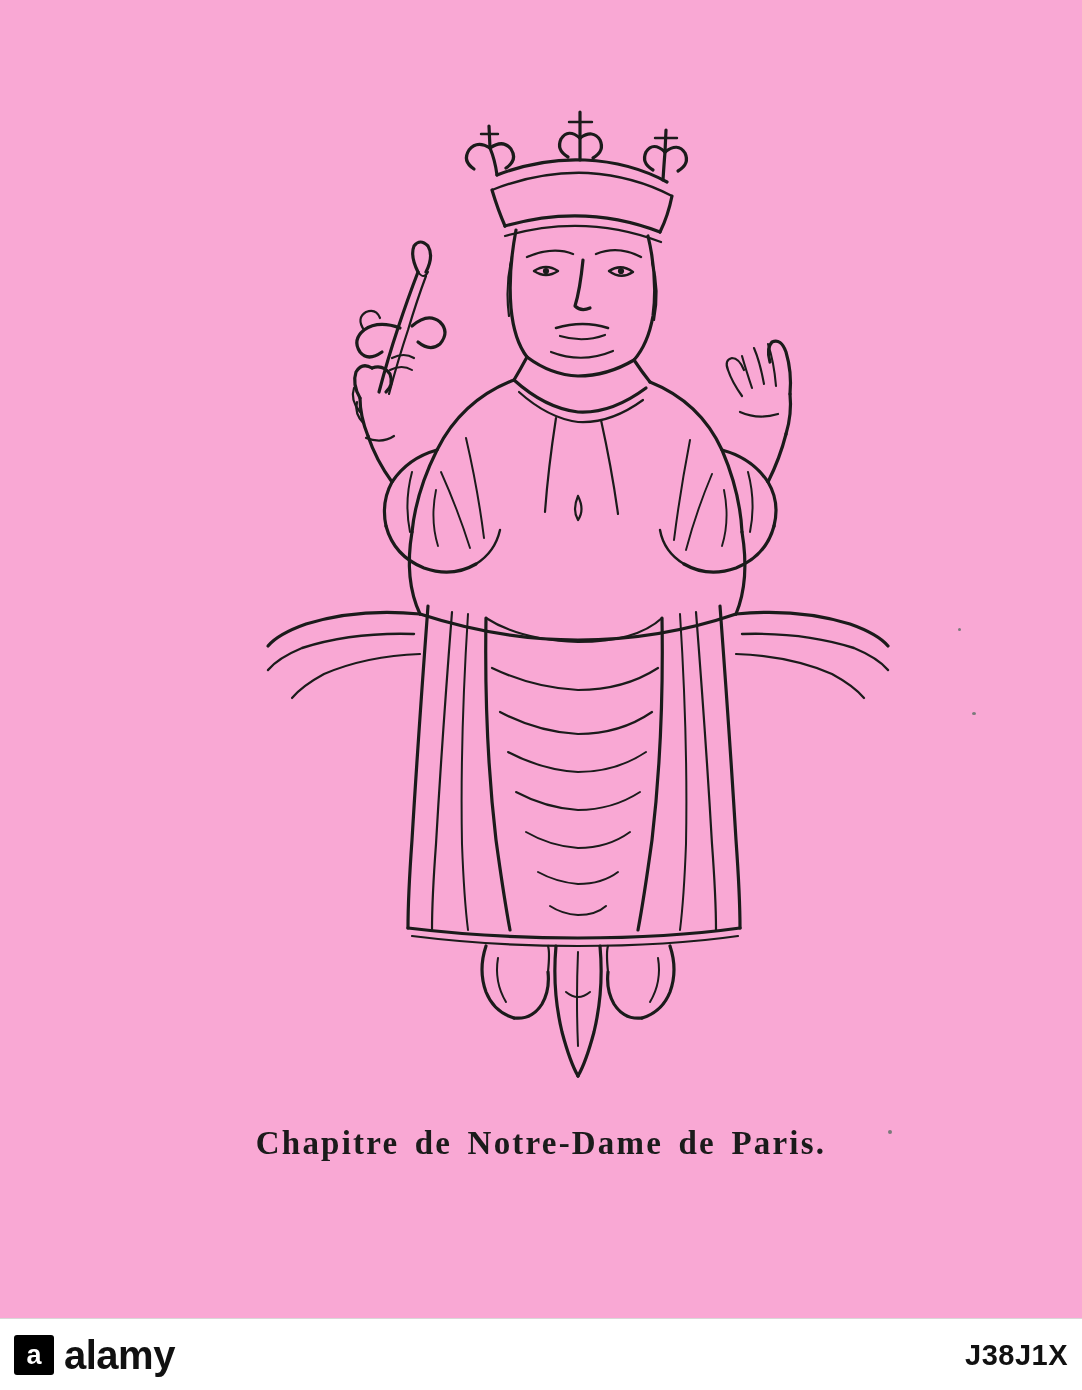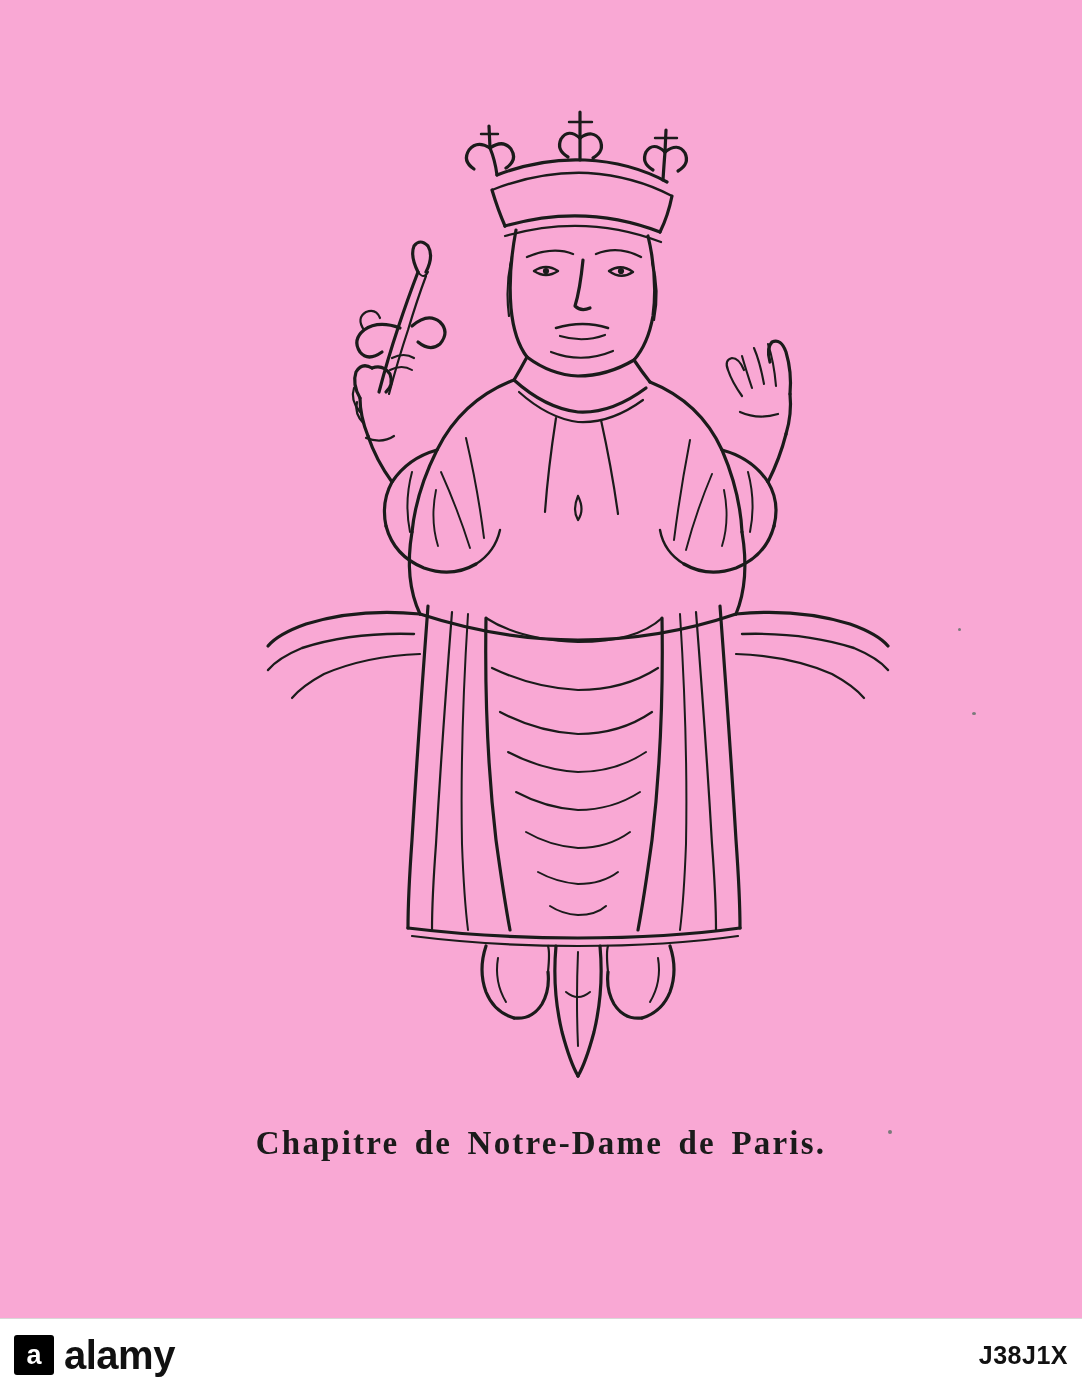--- a/index.html
+++ b/index.html
@@ -94,21 +94,21 @@
   }
   .brand-name {
     font-family: "Liberation Sans", sans-serif;
     font-size: 40px;
     font-weight: 700;
     color: #111111;
     letter-spacing: -0.5px;
   }
   .image-id {
     font-family: "Liberation Sans", sans-serif;
-    font-size: 25px;
+    font-size: 29px;
     font-weight: 700;
     color: #111111;
     letter-spacing: 0.5px;
   }
 </style>
 </head>
 <body>
 
 <div class="page">
 

